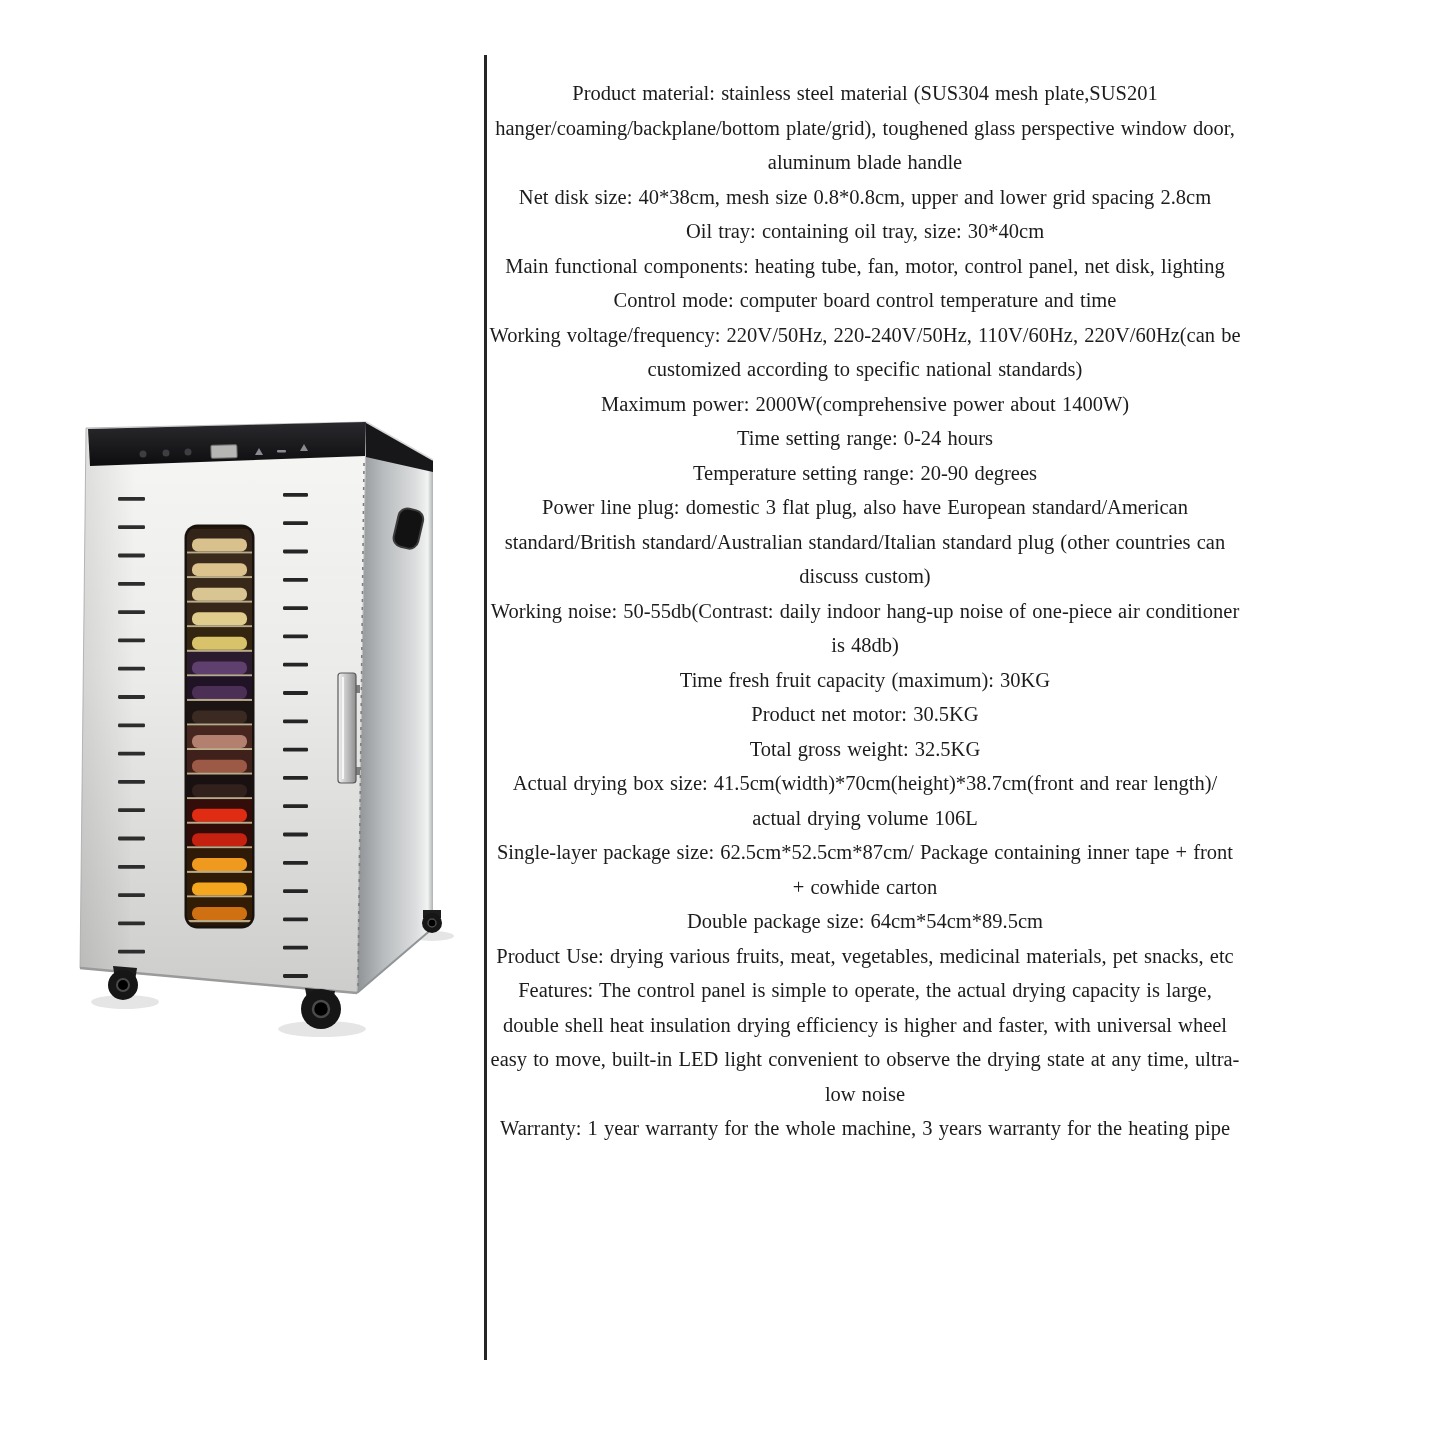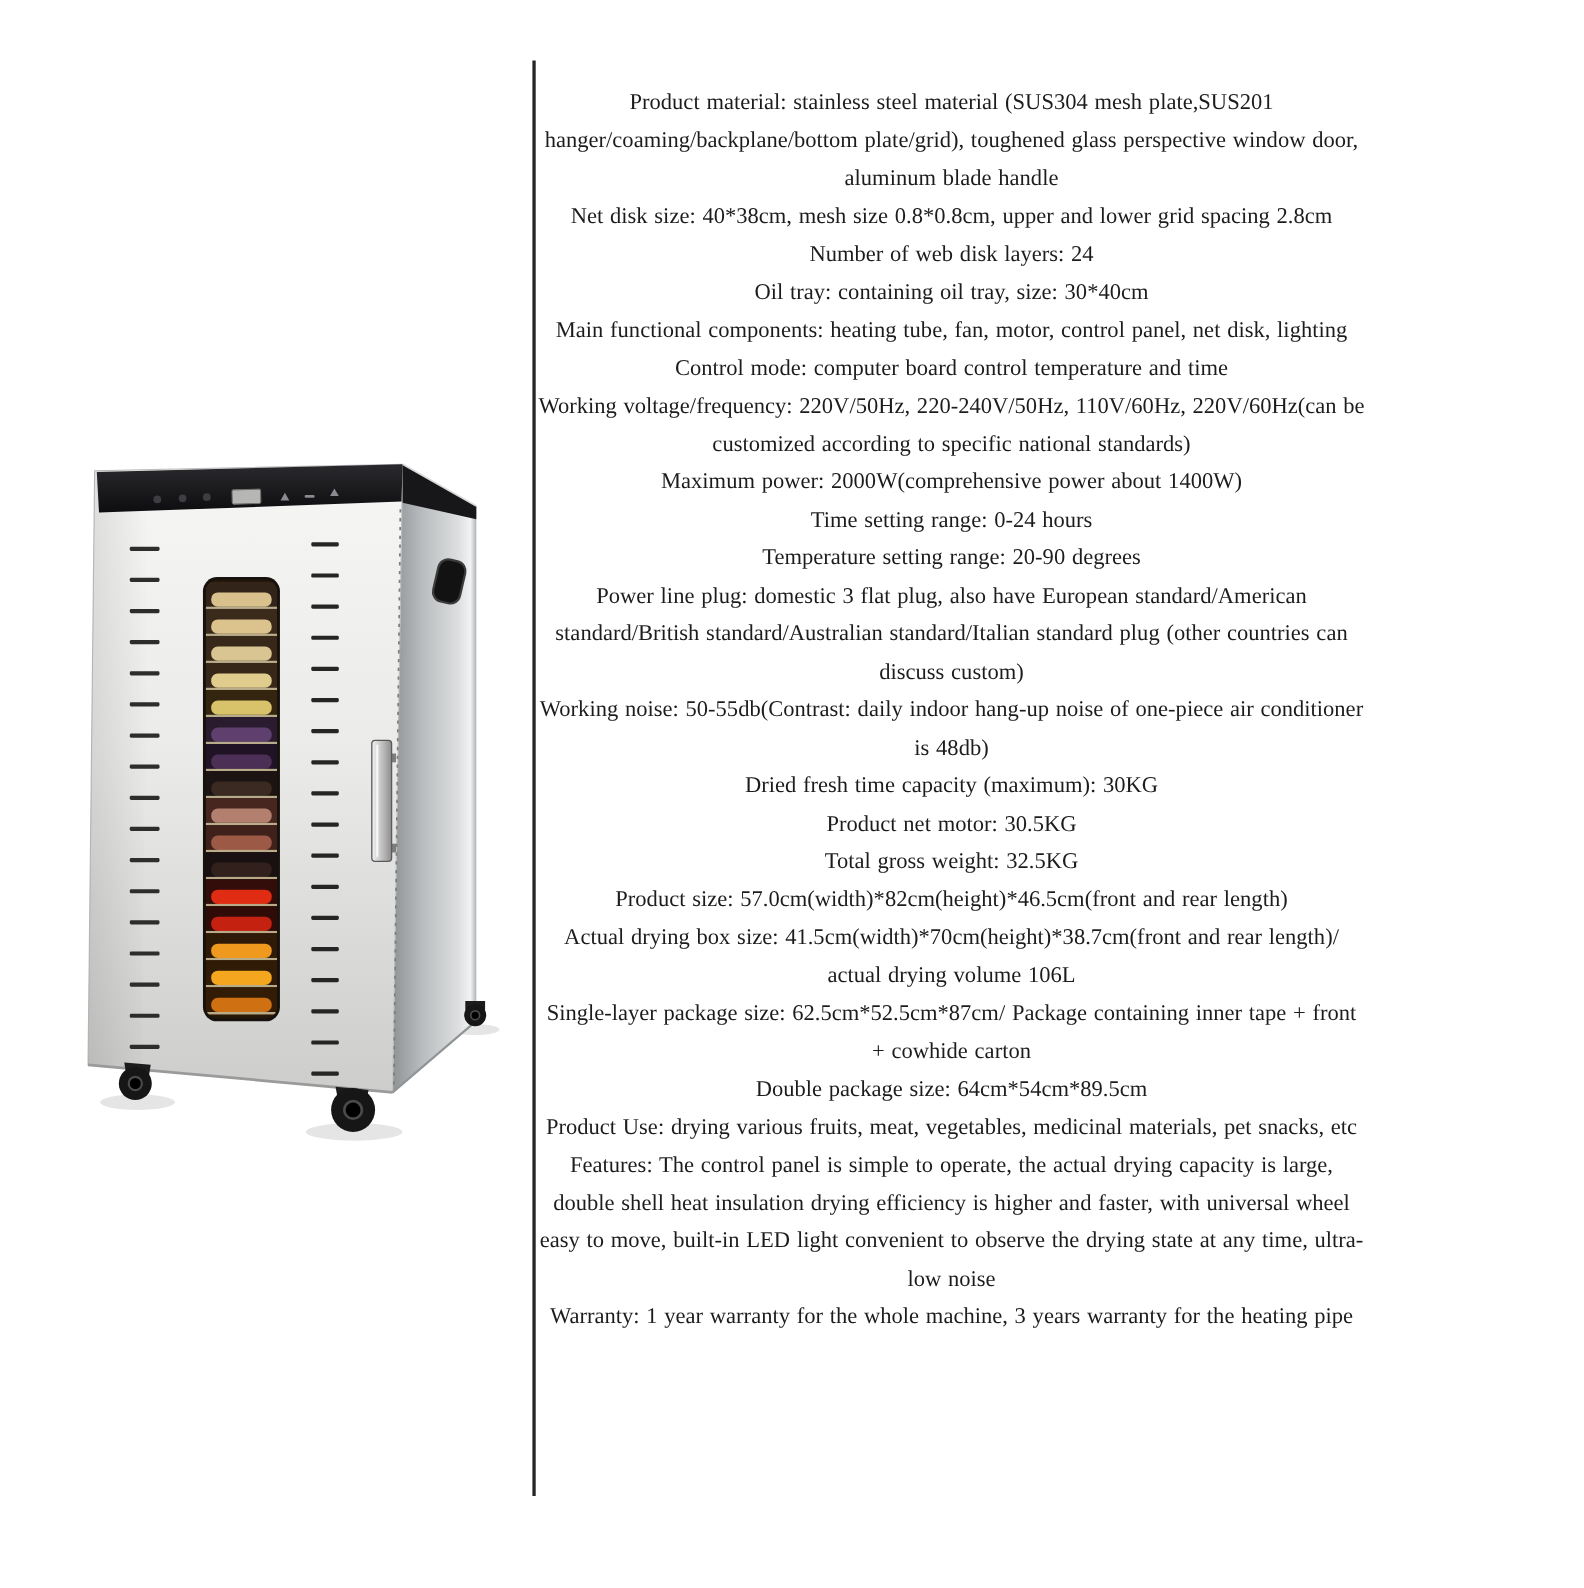--- a/index.html
+++ b/index.html
@@ -198,33 +198,31 @@
       <circle cx="377" cy="518" r="4" fill="#000" stroke="#4a4a4a" stroke-width="1.5"></circle>
     </g>
   </svg>
 </div>
 
 <div class="divider"></div>
 
 <div class="spec-list">
   <p class="spec">Product material: stainless steel material (SUS304 mesh plate,SUS201 hanger/coaming/backplane/bottom plate/grid), toughened glass perspective window door, aluminum blade handle</p>
   <p class="spec">Net disk size: 40*38cm, mesh size 0.8*0.8cm, upper and lower grid spacing 2.8cm</p>
-  <p class="spec">Number of web disk layers: 24</p>
   <p class="spec">Oil tray: containing oil tray, size: 30*40cm</p>
   <p class="spec">Main functional components: heating tube, fan, motor, control panel, net disk, lighting</p>
   <p class="spec">Control mode: computer board control temperature and time</p>
   <p class="spec">Working voltage/frequency: 220V/50Hz, 220-240V/50Hz, 110V/60Hz, 220V/60Hz(can be customized according to specific national standards)</p>
   <p class="spec">Maximum power: 2000W(comprehensive power about 1400W)</p>
   <p class="spec">Time setting range: 0-24 hours</p>
   <p class="spec">Temperature setting range: 20-90 degrees</p>
   <p class="spec">Power line plug: domestic 3 flat plug, also have European standard/American standard/British standard/Australian standard/Italian standard plug (other countries can discuss custom)</p>
   <p class="spec">Working noise: 50-55db(Contrast: daily indoor hang-up noise of one-piece air conditioner is 48db)</p>
-  <p class="spec">Dried fresh time capacity (maximum): 30KG</p>
+  <p class="spec">Time fresh fruit capacity (maximum): 30KG</p>
   <p class="spec">Product net motor: 30.5KG</p>
   <p class="spec">Total gross weight: 32.5KG</p>
-  <p class="spec">Product size: 57.0cm(width)*82cm(height)*46.5cm(front and rear length)</p>
   <p class="spec">Actual drying box size: 41.5cm(width)*70cm(height)*38.7cm(front and rear length)/ actual drying volume 106L</p>
   <p class="spec">Single-layer package size: 62.5cm*52.5cm*87cm/ Package containing inner tape + front + cowhide carton</p>
   <p class="spec">Double package size: 64cm*54cm*89.5cm</p>
   <p class="spec">Product Use: drying various fruits, meat, vegetables, medicinal materials, pet snacks, etc</p>
   <p class="spec">Features: The control panel is simple to operate, the actual drying capacity is large, double shell heat insulation drying efficiency is higher and faster, with universal wheel easy to move, built-in LED light convenient to observe the drying state at any time, ultra-low noise</p>
   <p class="spec">Warranty: 1 year warranty for the whole machine, 3 years warranty for the heating pipe</p>
 </div>
 
 </body></html>

